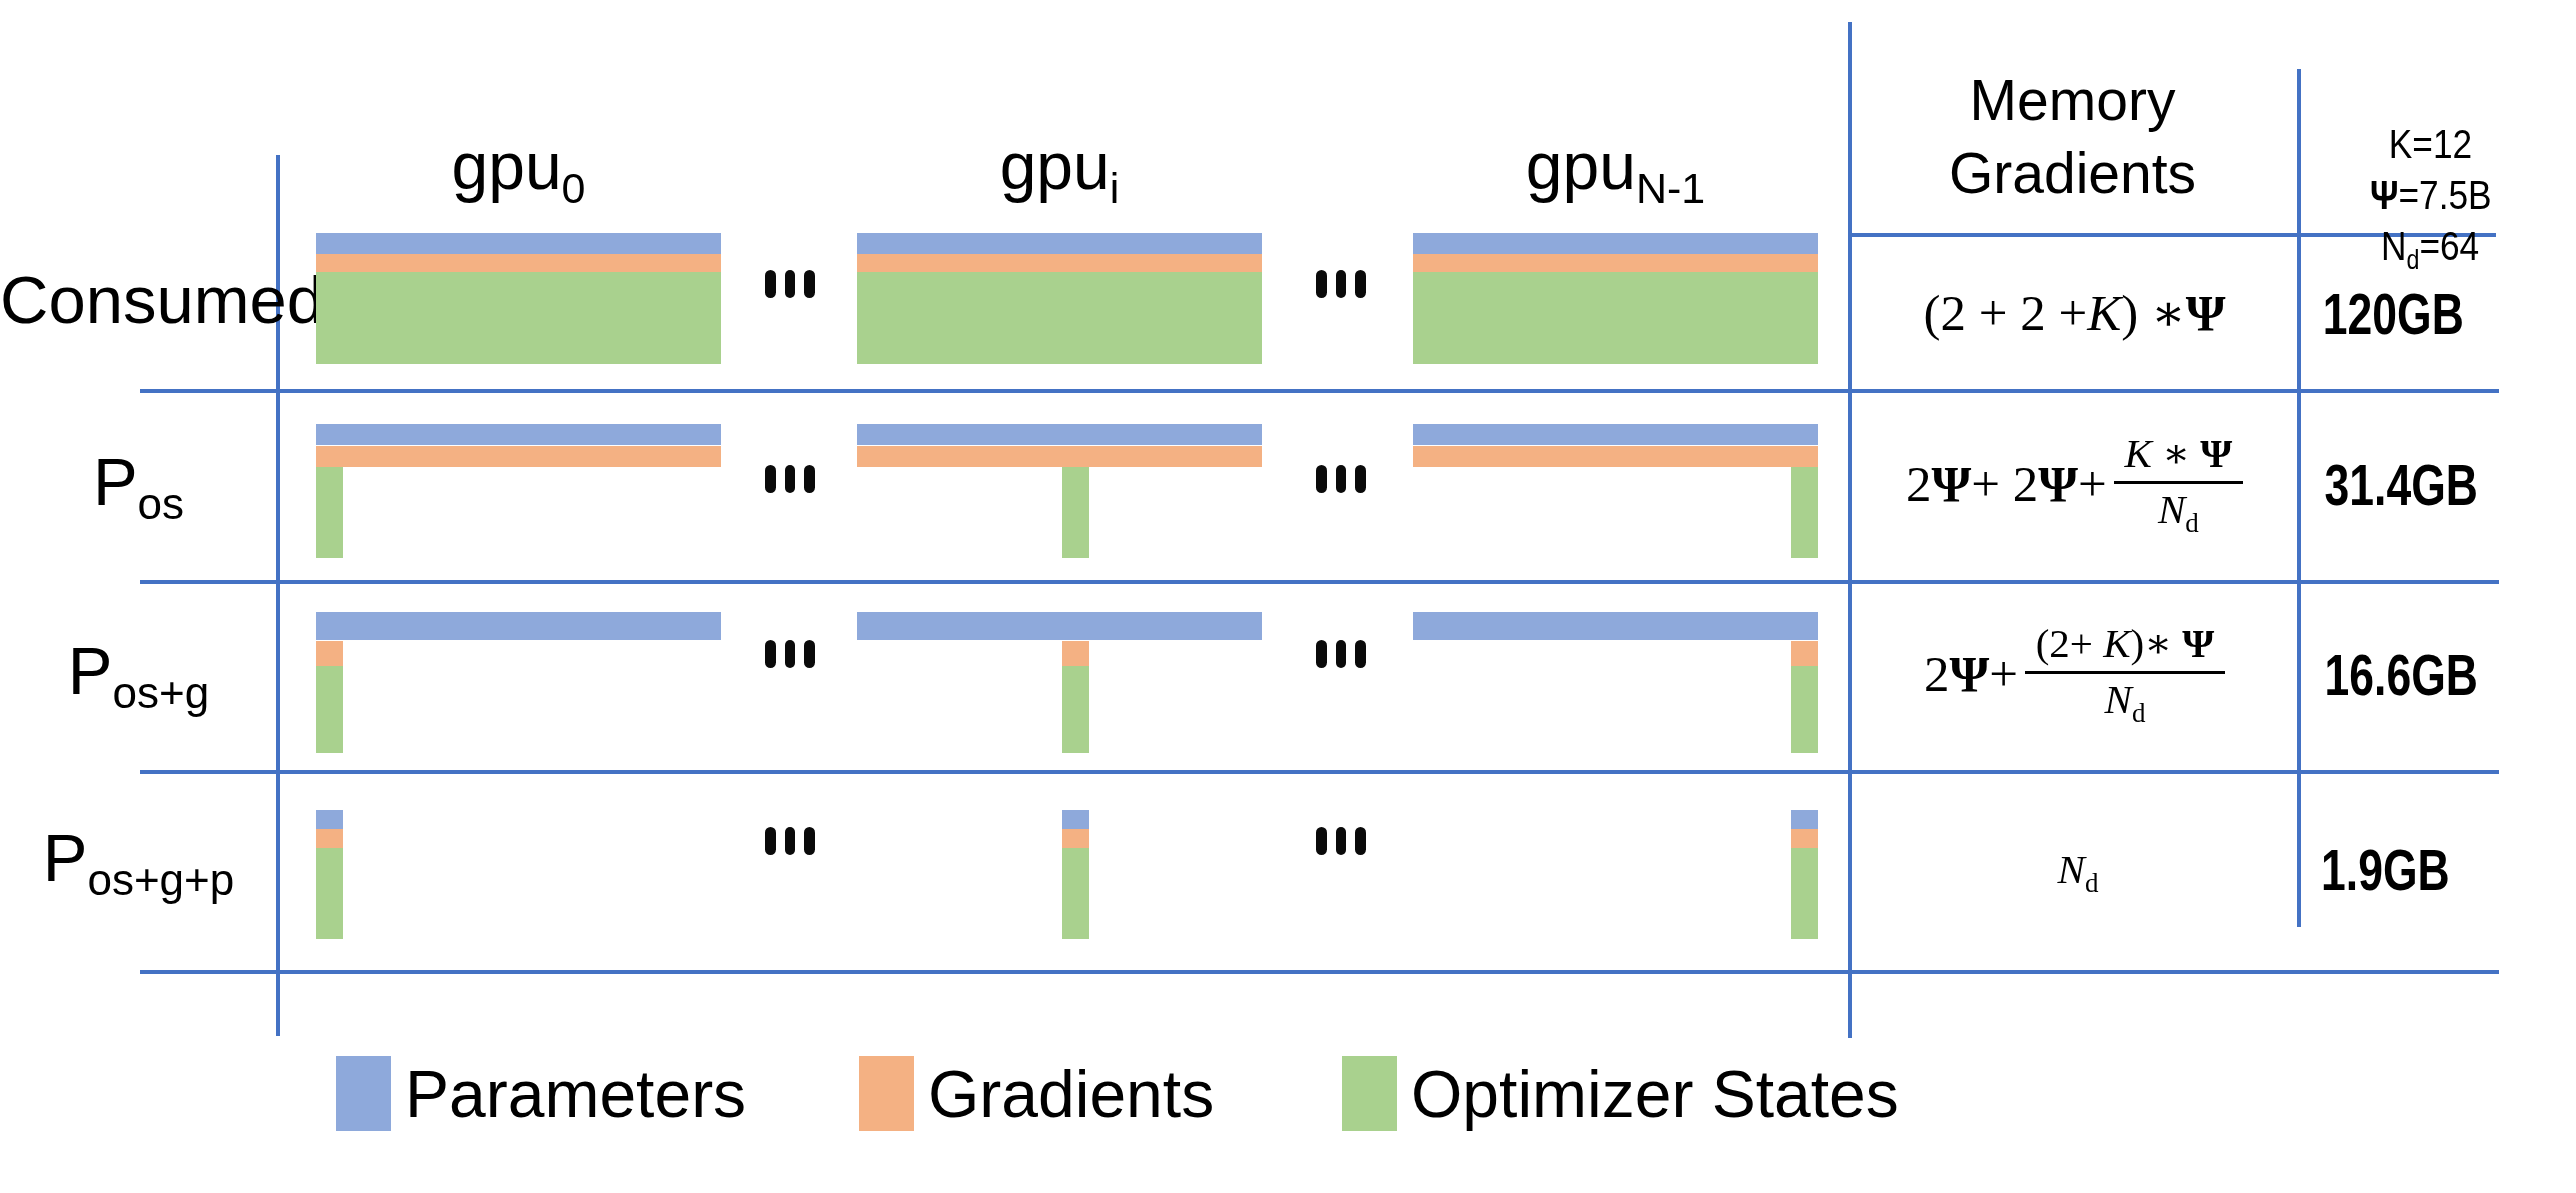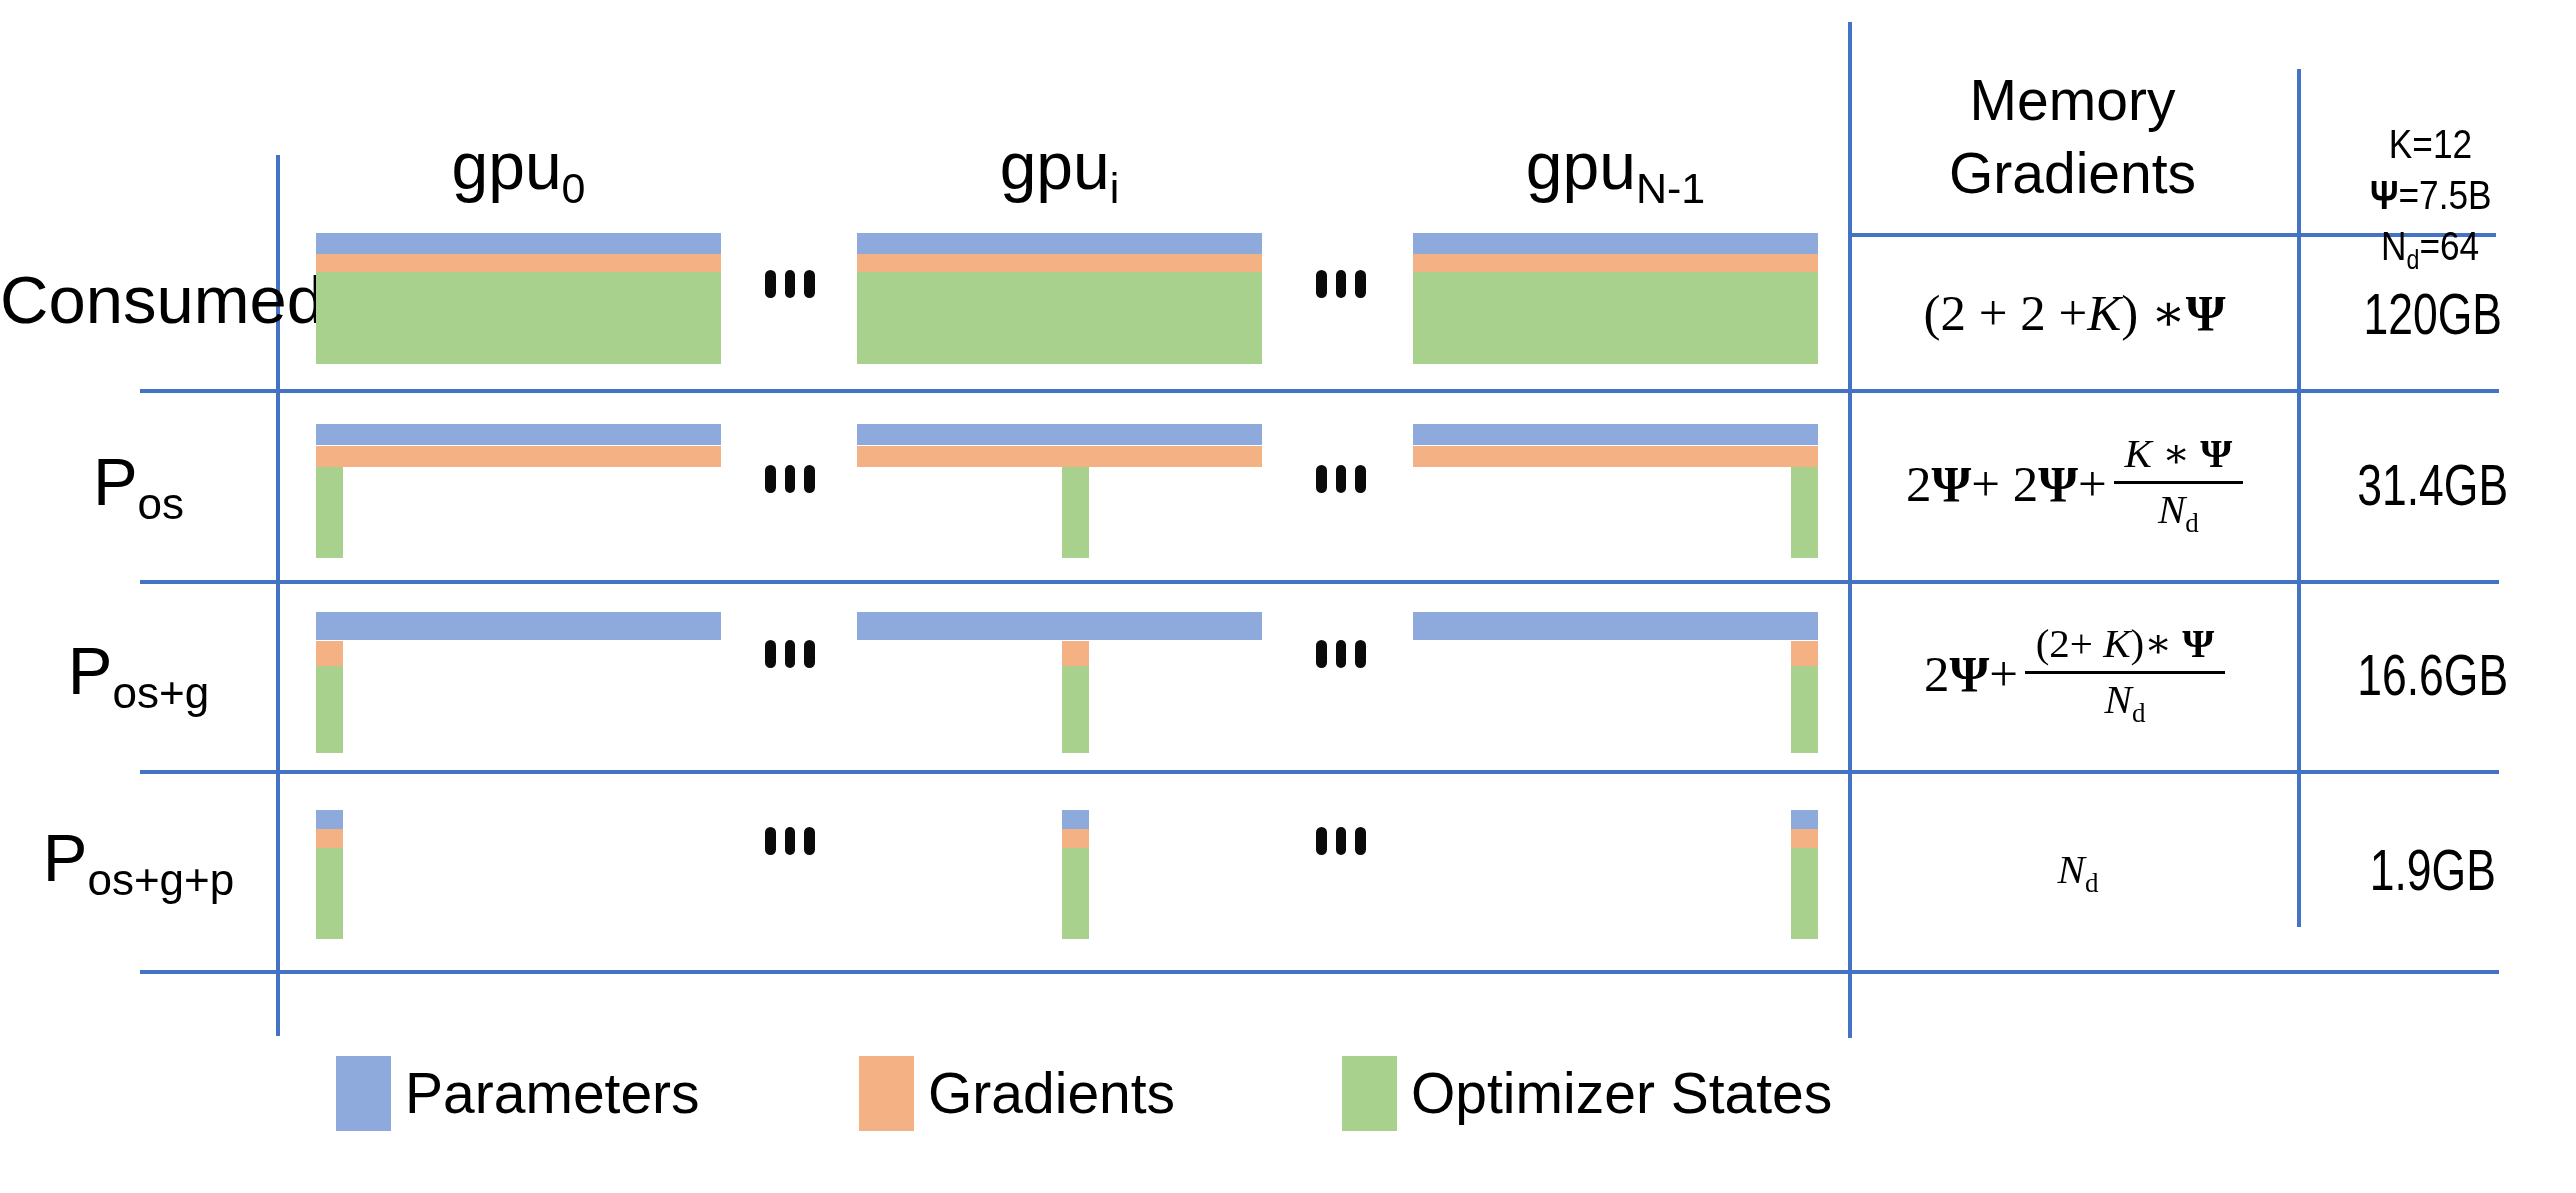--- a/index.html
+++ b/index.html
@@ -39,26 +39,26 @@
   .psi{font-weight:bold;font-style:normal;}
 
   .formula{position:absolute;left:1855px;width:439px;display:flex;align-items:center;justify-content:center;
            font-family:"Liberation Serif","DejaVu Serif",serif;font-size:51px;line-height:1;white-space:nowrap;}
   .formula i{font-style:italic;}
   .frac{display:inline-flex;flex-direction:column;align-items:center;font-size:41px;margin-left:7px;vertical-align:middle;}
   .frac .num{padding:1.8px 10.7px 7px;border-bottom:3.6px solid #000;}
   .frac .den{padding-top:5.3px;}
   .frac sub{font-size:27px;}
 
-  .value{position:absolute;left:2303px;width:259px;display:flex;align-items:center;justify-content:center;
-         font-size:57px;}
+  .value{position:absolute;left:2303px;width:259px;display:flex;align-items:center;
+         font-size:57px;font-weight:bold;}
   .value span{display:inline-block;transform:scaleX(0.78);transform-origin:center;white-space:nowrap;}
 
   
-  .legend-item{position:absolute;top:1056px;display:flex;align-items:center;font-size:57px;line-height:1;justify-content:center;}
+  .legend-item{position:absolute;top:1056px;display:flex;align-items:center;font-size:66px;line-height:1;justify-content:center;}
   .legend-swatch{width:55px;height:75px;margin-right:14px;flex:0 0 auto;}
 </style>
 </head>
 <body>
 
 <div class="canvas">
 
   <div class="vline" style="left:276px;top:155px;height:881px"></div>
   <div class="vline" style="left:1848px;top:22px;height:1016px"></div>
   <div class="vline" style="left:2297px;top:69px;height:858px"></div>

